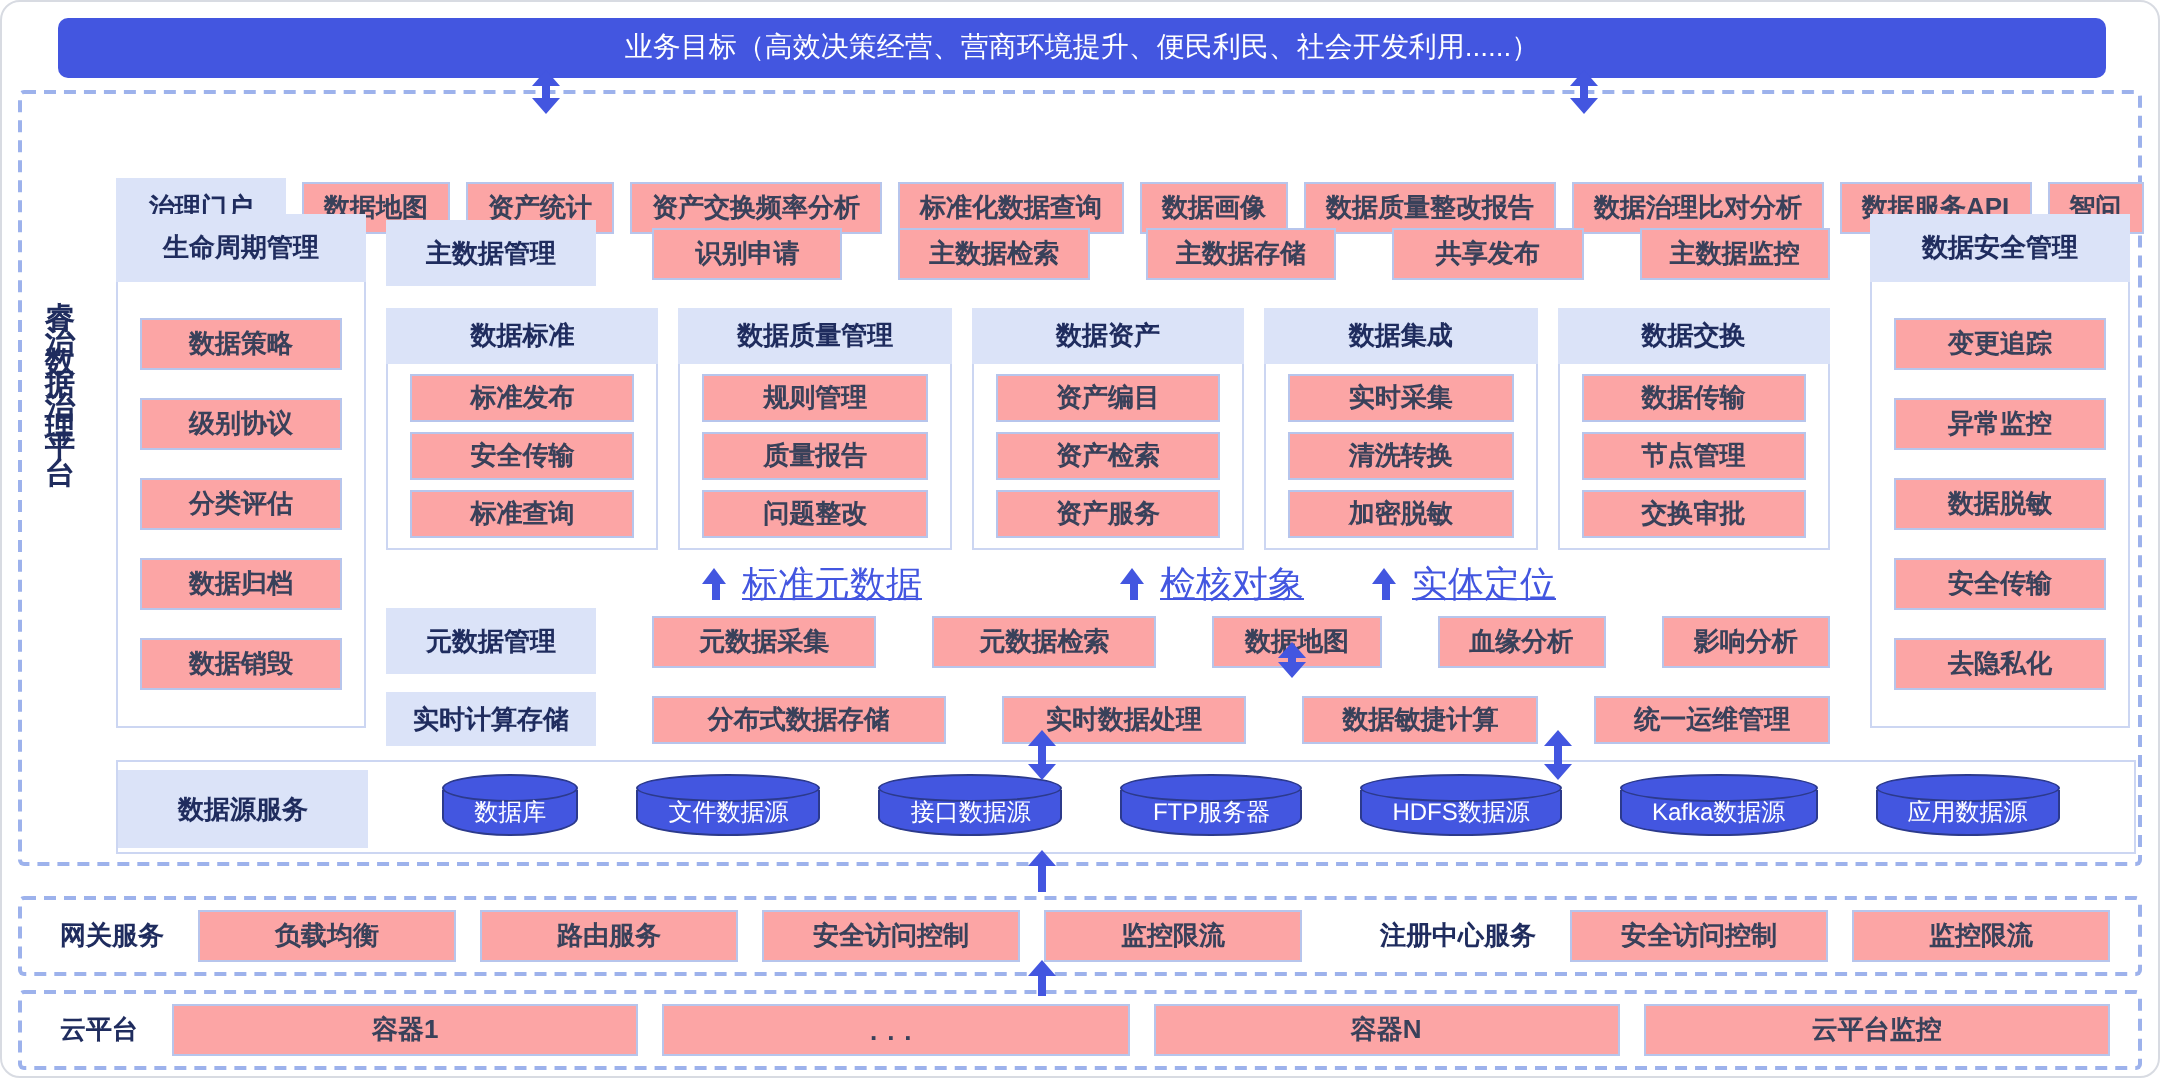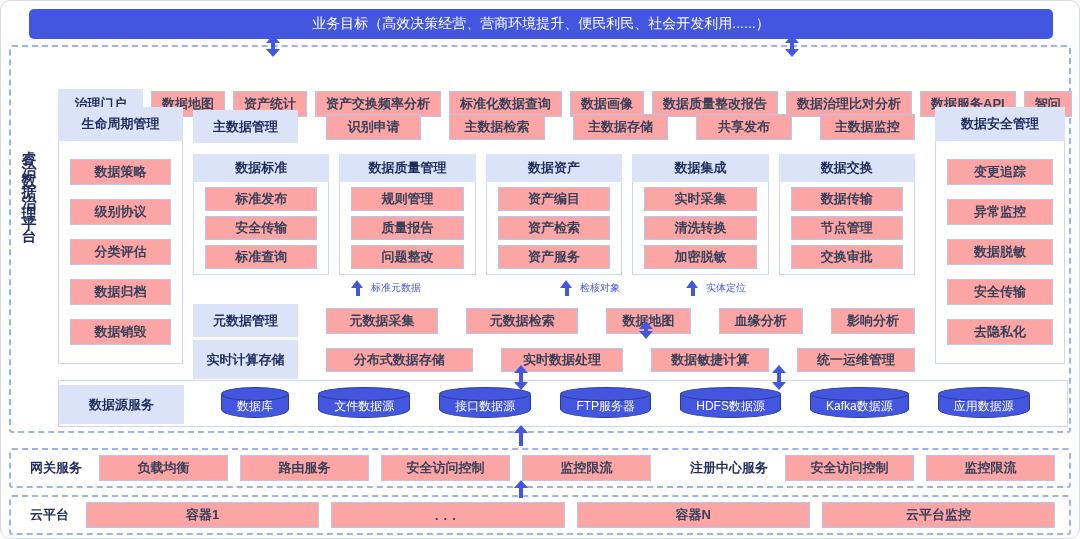--- a/index.html
+++ b/index.html
@@ -37,28 +37,28 @@
   .hrow{display:flex;align-items:center;gap:14px;height:33px;}
   .hrow .sec-head{width:105px;flex:none;height:33px;}
   .hrow .chip{flex:1;margin-left:14px;}
   .five-cols{display:grid;grid-template-columns:repeat(5,1fr);gap:10px;margin-top:11px;}
   .pcol .sec-head{height:28px;}
   .pcol .col-inner{border:1px solid var(--bodyb);border-top:none;padding:5px 11px;display:flex;
     flex-direction:column;gap:5px;}
   .pcol .chip{height:24px;}
   .flow-row{position:relative;height:29px;}
   .flow-group{position:absolute;top:5px;display:flex;align-items:center;gap:7px;}
-  .flow-label{color:var(--blue);font-size:10px;}
+  .flow-label{color:var(--blue);font-size:18px;text-decoration:underline;}
   .mini-arrow{position:relative;width:13px;height:16px;flex:none;}
   .mini-arrow::before{content:"";position:absolute;left:0;top:0;border-left:6.5px solid transparent;
     border-right:6.5px solid transparent;border-bottom:8px solid var(--blue);}
   .mini-arrow::after{content:"";position:absolute;left:4.5px;top:7px;width:4px;height:9px;background:var(--blue);}
   .meta-row{margin-top:0;}
   .rt-row{margin-top:9px;height:27px;}
-  .rt-row .sec-head{height:39px;}
+  .rt-row .sec-head{height:27px;}
   .rt-row .chip{height:24px;}
   
   .ds-row{position:absolute;left:47px;top:333px;width:1010px;height:47px;border:1px solid var(--bodyb);
     box-sizing:border-box;display:flex;align-items:flex-start;}
   .ds-row .sec-head{width:125px;height:39px;margin-top:4px;flex:none;}
   .cyl-wrap{flex:1;display:flex;justify-content:space-evenly;align-items:flex-start;padding:0 8px;}
   .cyl{position:relative;height:22px;margin-top:14px;background:var(--blue);border:1px solid var(--cylb);
     border-top:none;border-radius:0 0 50% 50% / 0 0 9px 9px;padding:0 15px;display:flex;align-items:center;
     justify-content:center;}
   .cyl::before{content:"";position:absolute;left:-1px;right:-1px;top:-8px;height:14px;border-radius:50%;

